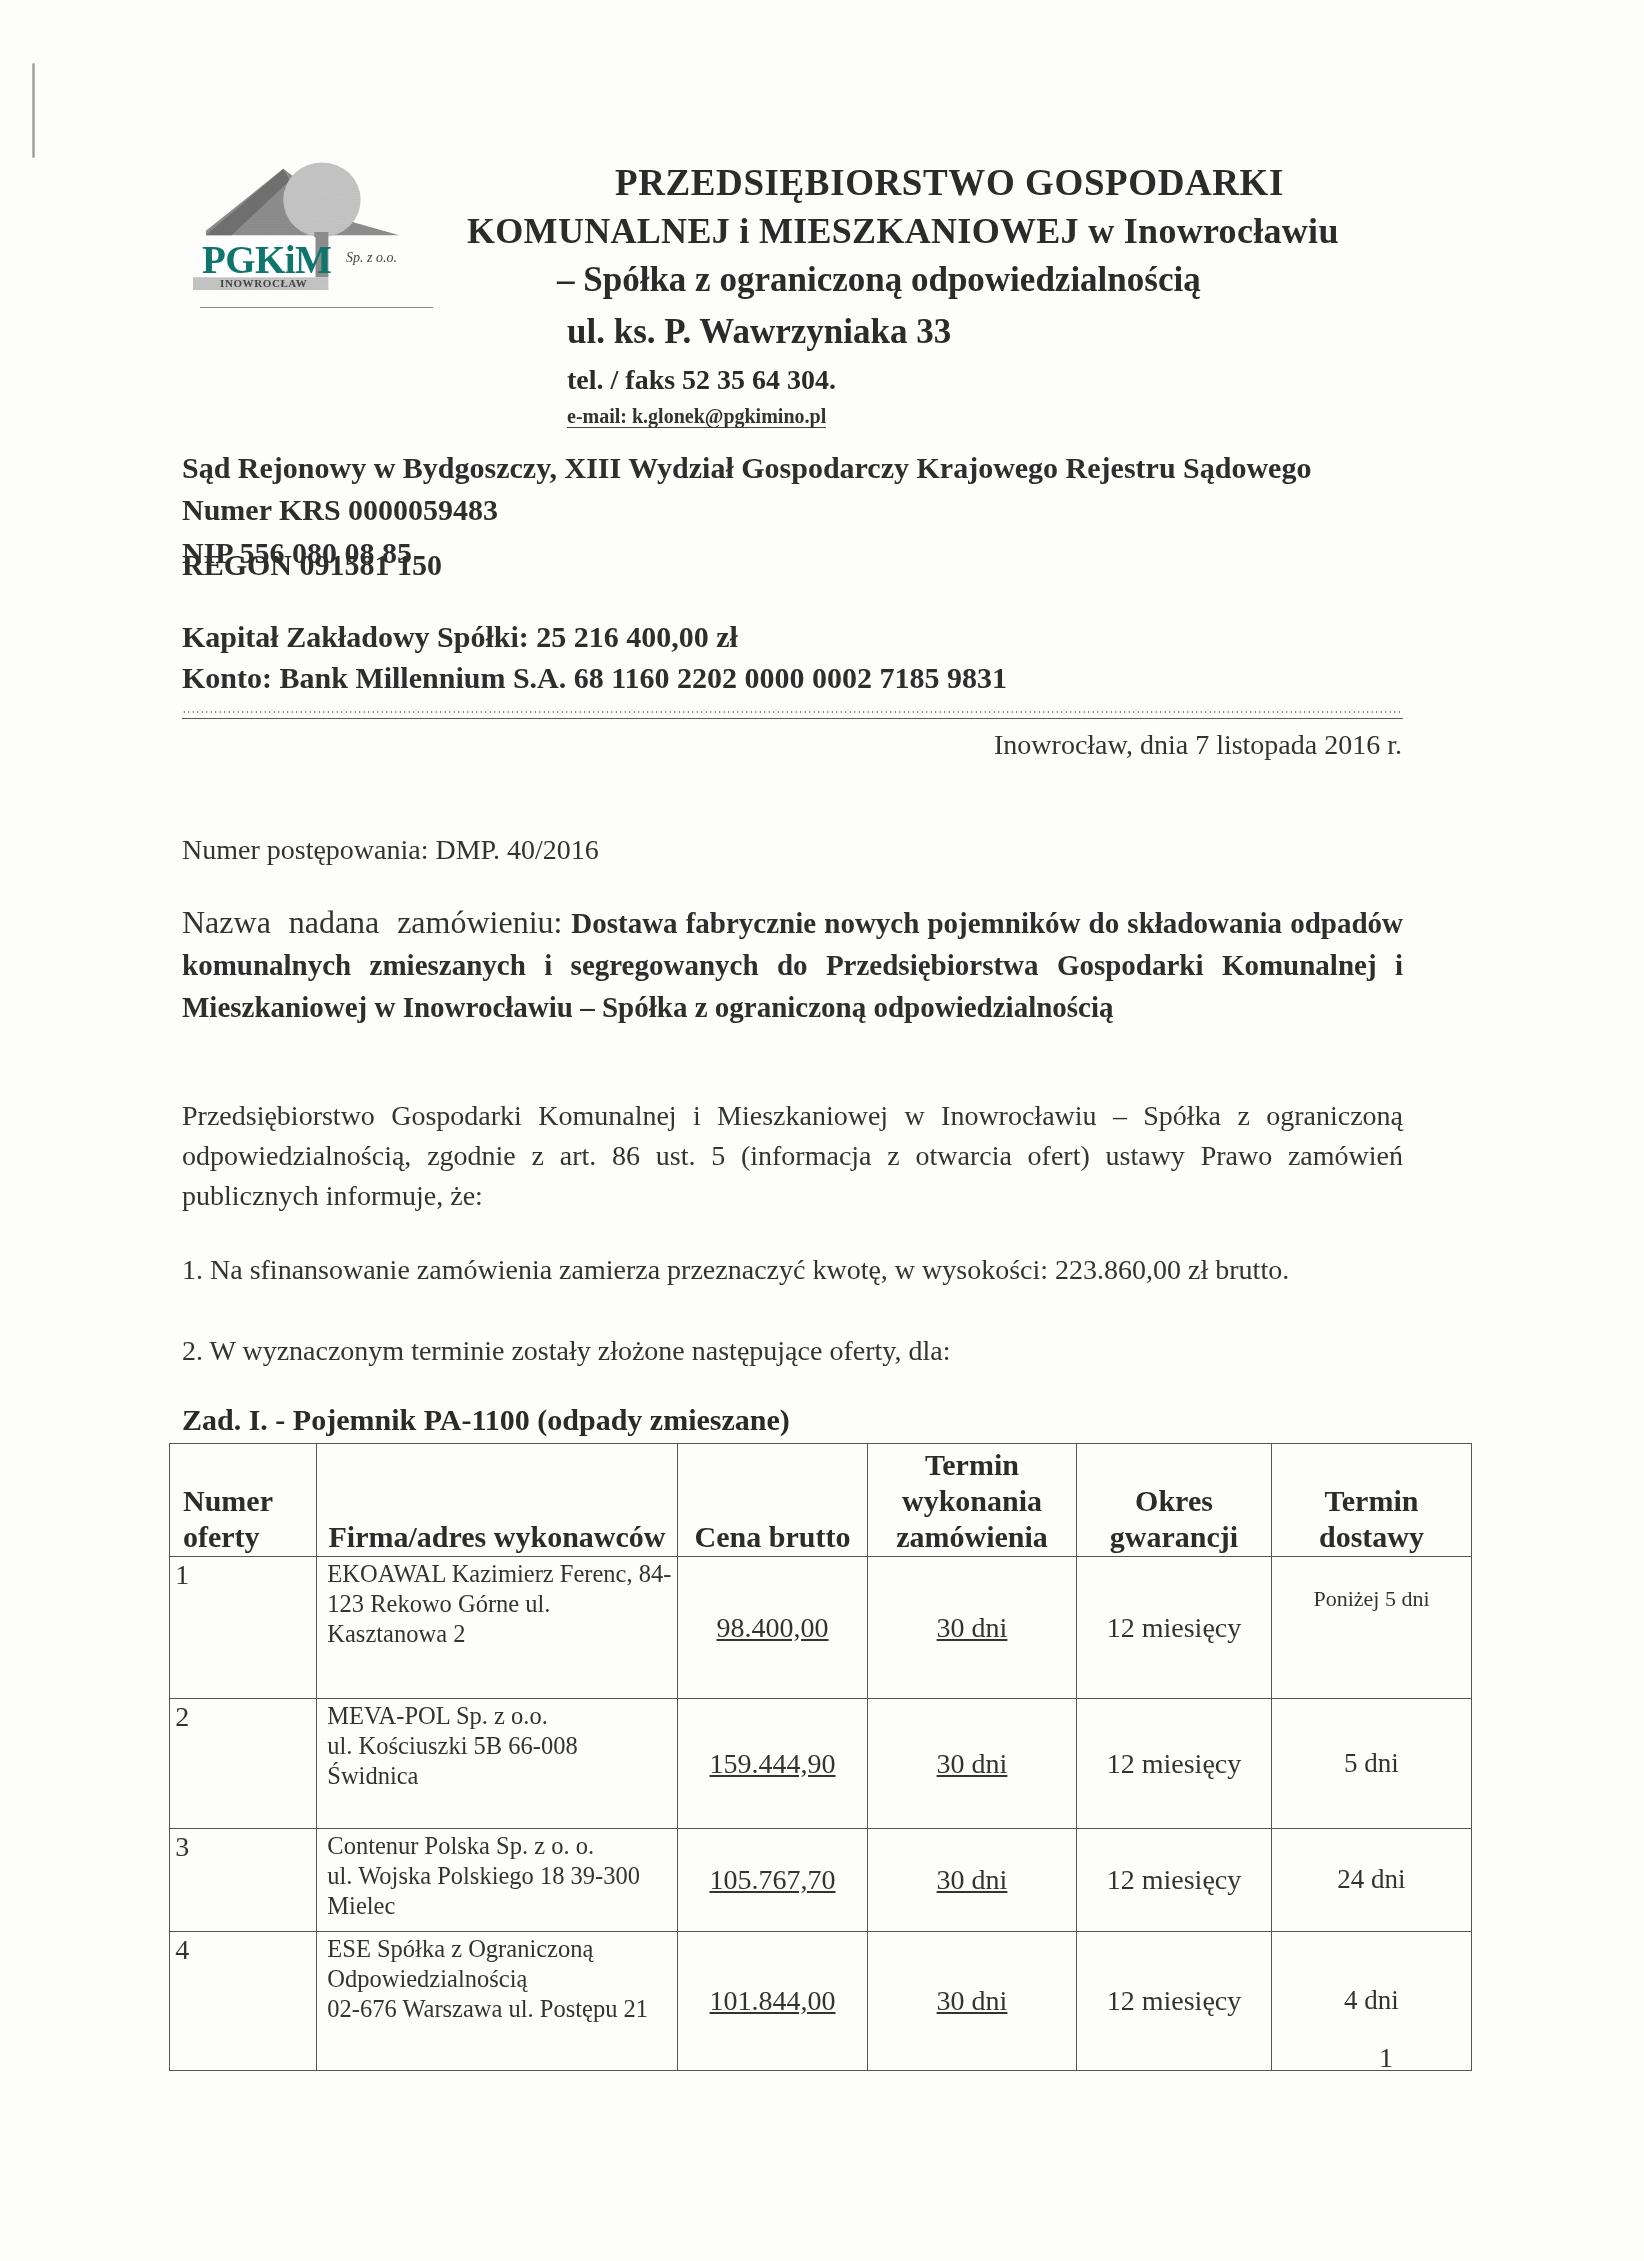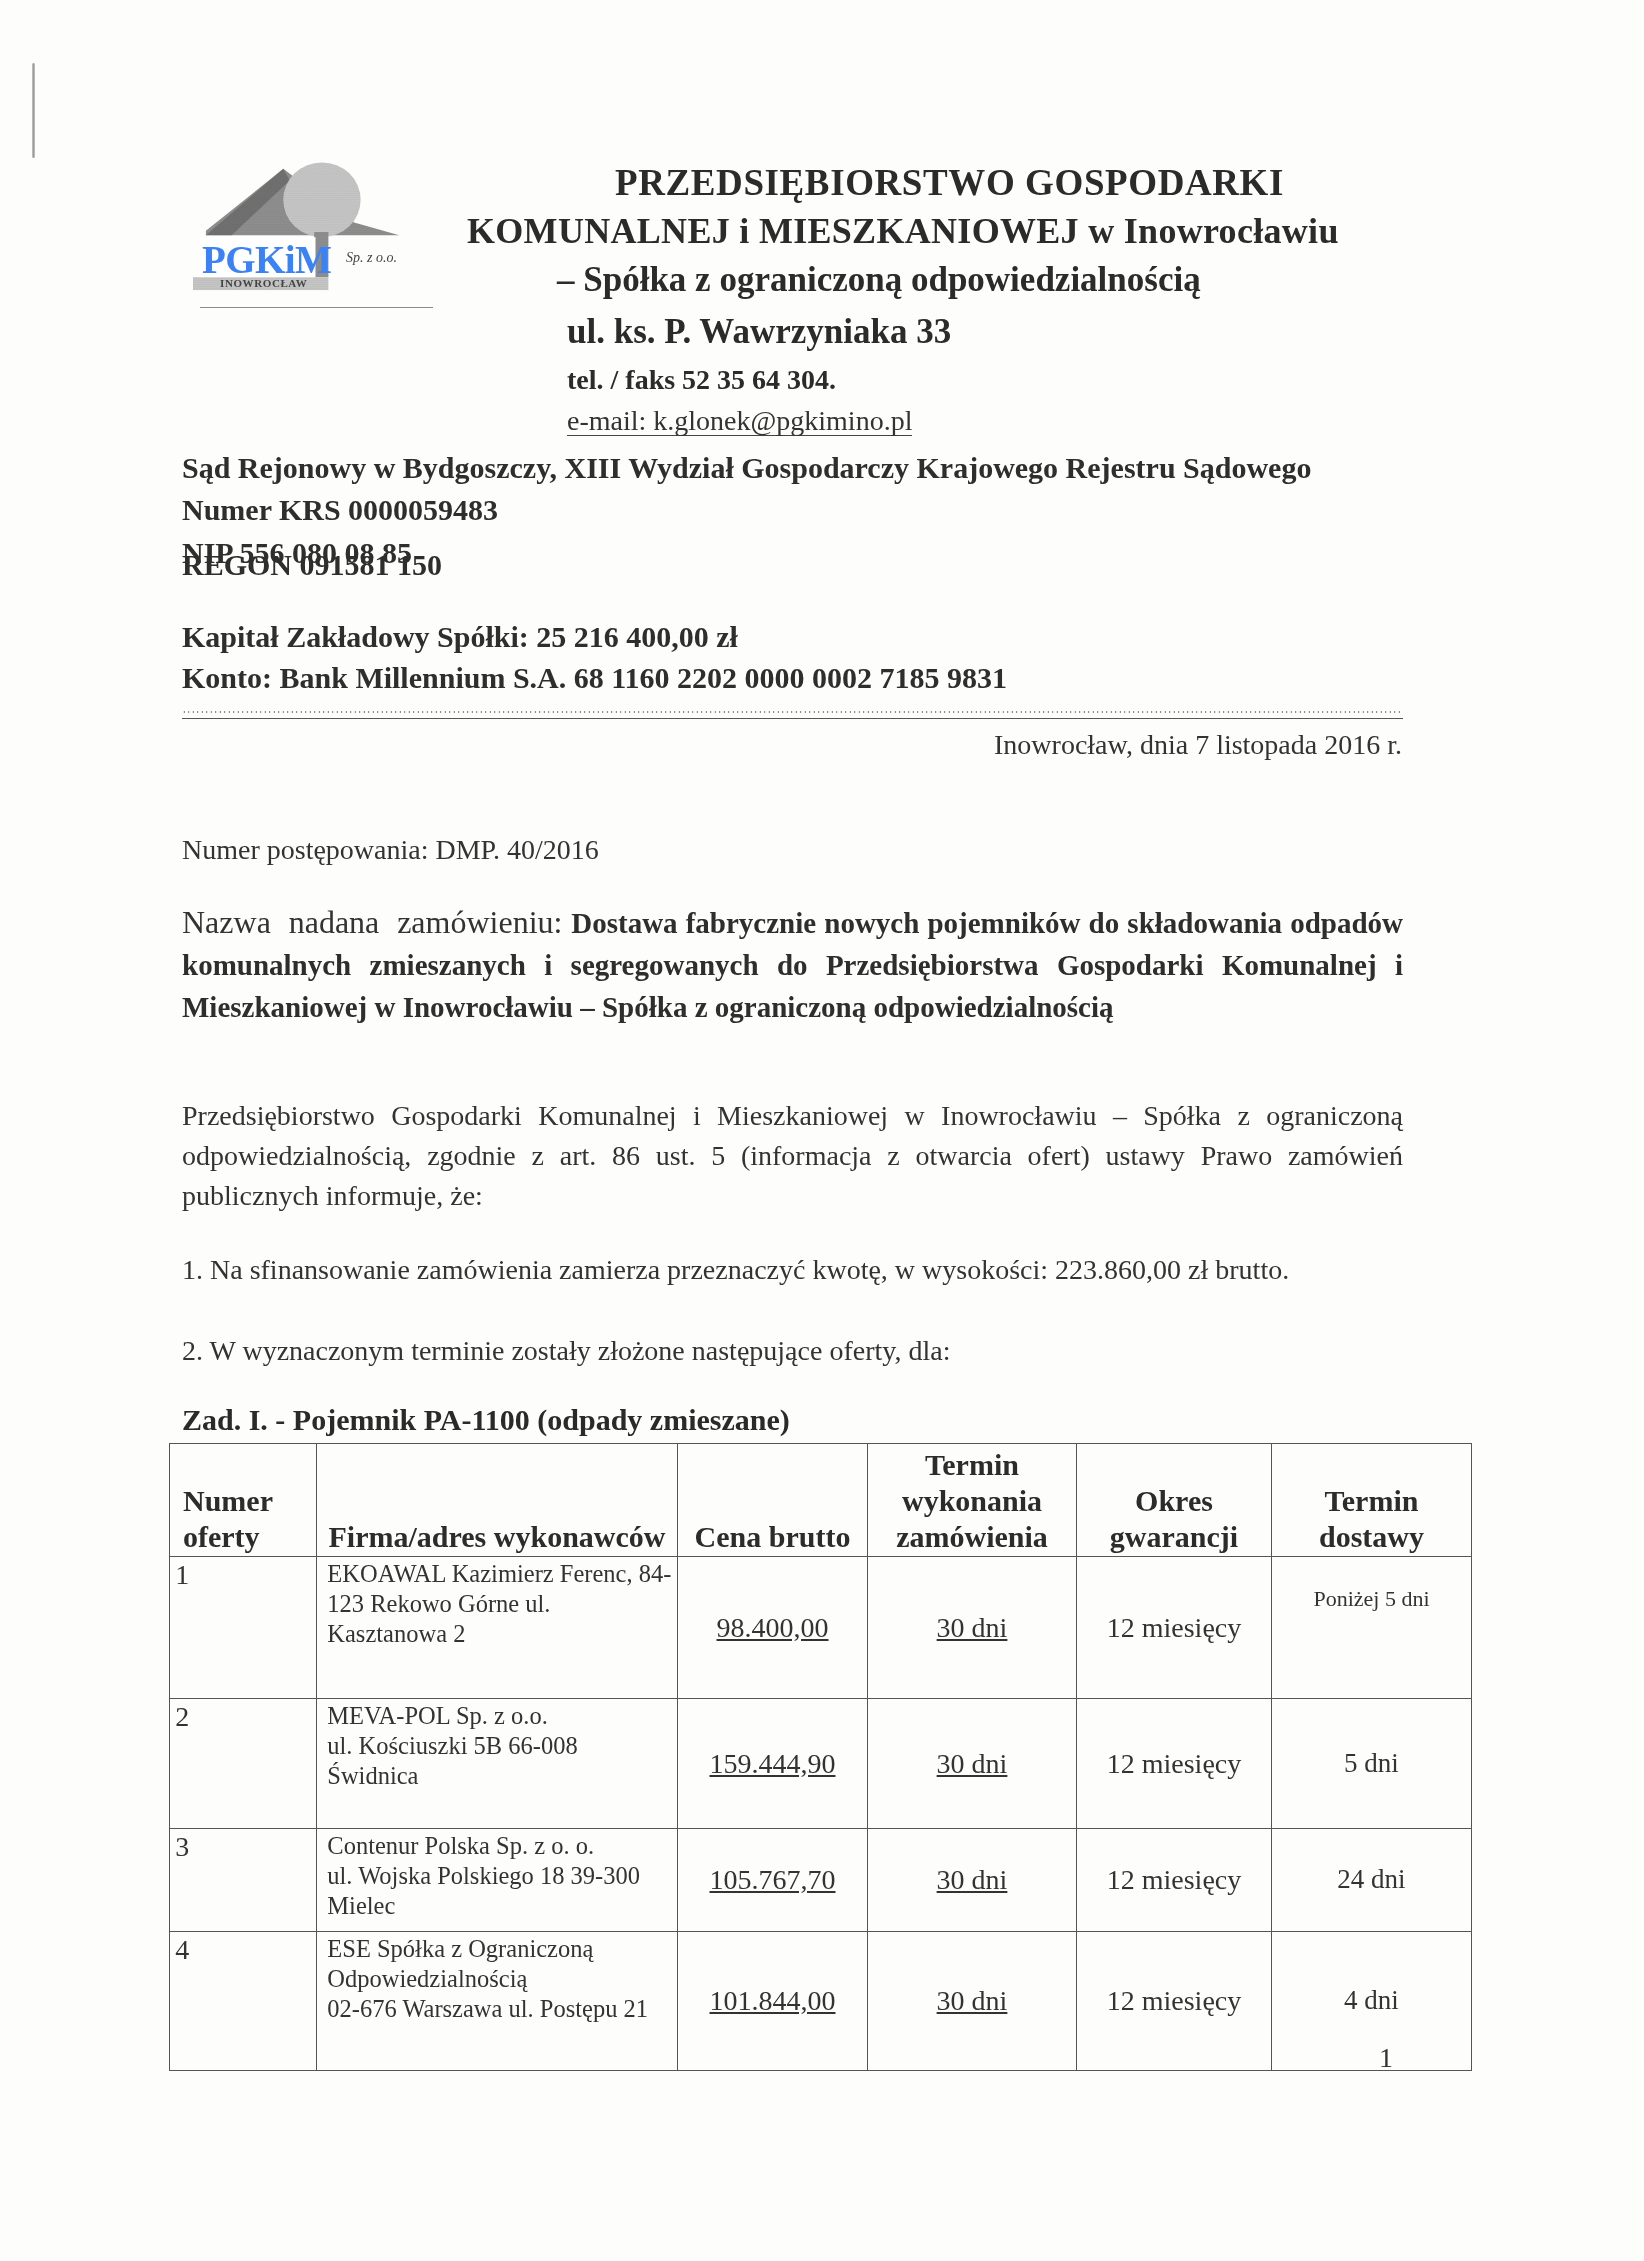--- a/index.html
+++ b/index.html
@@ -20,21 +20,21 @@
   .logo svg { width: 100%; height: 100%; }
   .logo-rule { position: absolute; left: 200px; top: 307px; width: 233px; height: 0.6px; background: #8a8a8a; }
 
   
   .hdr { position: absolute; font-weight: bold; color: #2b2b2b; white-space: nowrap; }
   .hdr-1 { left: 615px; top: 161px; font-size: 37px; letter-spacing: 0.6px; }
   .hdr-2 { left: 467px; top: 210px; font-size: 36px; letter-spacing: 0.3px; }
   .hdr-3 { left: 557px; top: 260px; font-size: 35px; }
   .hdr-4 { left: 567px; top: 312px; font-size: 35px; }
   .hdr-5 { left: 567px; top: 364px; font-size: 28px; }
-  .hdr-email { left: 567px; top: 406px; font-size: 28px; font-weight: normal; color: #333;
+  .hdr-email { left: 567px; top: 406px; font-size: 20px; font-weight: bold; color: #333;
     border-bottom: 1.9px solid #444; line-height: 1.05; }
 
   .reg { position: absolute; left: 182px; font-size: 30px; font-weight: bold; color: #2e2e2e; white-space: nowrap; }
   .reg-0 { top: 451px; font-size: 30px; }
   .reg-1 { top: 493px; }
   .reg-2 { top: 536px; text-align: center; }
   .reg-3 { top: 548px; }
   .reg-4 { top: 620px; }
   .reg-5 { top: 661px; }
 
@@ -102,21 +102,21 @@
         <circle cx="1.5" cy="1.5" r="0.8" fill="#8f8f8f"></circle>
       </pattern>
     </defs>
     <polygon points="20,108 140,12 250,95 320,115 20,115" fill="url(#dots)"></polygon>
     <polygon points="20,115 140,12 150,30 60,115" fill="#5b5b5b" opacity="0.6"></polygon>
     <ellipse cx="200" cy="60" rx="60" ry="58" fill="url(#dotsLight)"></ellipse>
     <rect x="188" y="110" width="22" height="70" fill="url(#dots)"></rect>
     <rect x="-2" y="180" width="212" height="20" fill="url(#dotsLight)"></rect>
     <rect x="10" y="118" width="180" height="62" fill="#ffffff"></rect>
   </svg>
-  <div class="abs" style="left:9px; top:76px; font-size:39px; font-weight:bold; color:#3b82f6; letter-spacing:-0.6px;">PGKiM</div>
+  <div class="abs" style="left:9px; top:76px; font-size:39px; font-weight:bold; color:#0f766e; letter-spacing:-0.6px;">PGKiM</div>
   <div class="abs" style="left:153px; top:89px; font-size:14px; font-style:italic; color:#444;">Sp. z o.o.</div>
   <div class="abs" style="left:27px; top:116px; font-size:11px; font-weight:bold; color:#444; letter-spacing:0.6px;">INOWROCŁAW</div>
 </div>
 <div class="logo-rule"></div>
 
 <div class="hdr hdr-1">PRZEDSIĘBIORSTWO GOSPODARKI</div>
 <div class="hdr hdr-2">KOMUNALNEJ  i  MIESZKANIOWEJ  w Inowrocławiu</div>
 <div class="hdr hdr-3">– Spółka z ograniczoną odpowiedzialnością</div>
 <div class="hdr hdr-4">ul. ks. P. Wawrzyniaka 33</div>
 <div class="hdr hdr-5">tel. / faks 52 35 64 304.</div>

